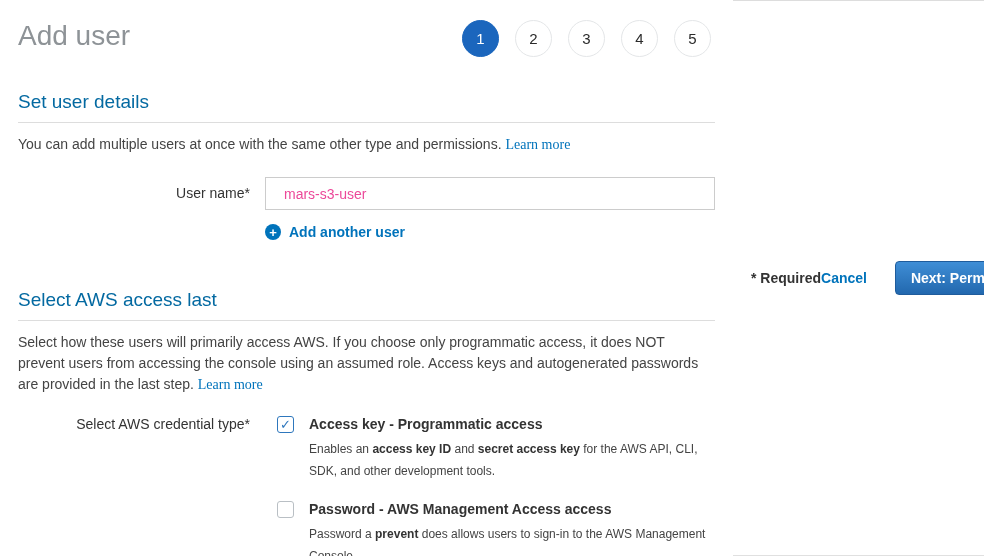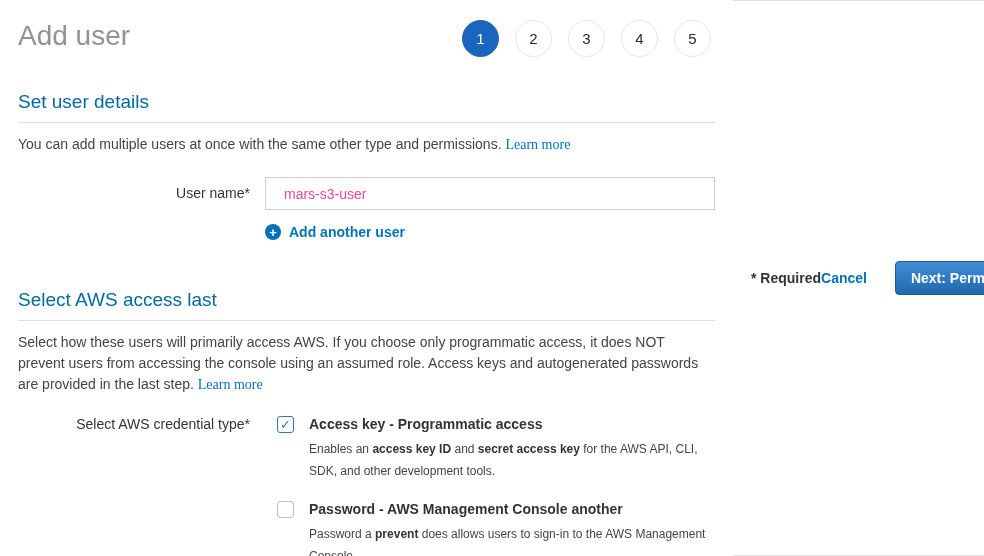--- a/index.html
+++ b/index.html
@@ -149,21 +149,21 @@
           <span class="checkbox checked"></span>
           <div>
             <div class="option-title">Access key - Programmatic access</div>
             <div class="option-desc"><span>Enables an </span><b>access key ID</b><span> and </span><b>secret access key</b><span> for the AWS API, CLI, SDK, and other development tools.</span></div>
           </div>
         </div>
 
         <div class="option">
           <span class="checkbox"></span>
           <div>
-            <div class="option-title">Password - AWS Management Console another</div>
+            <div class="option-title">Password - AWS Management Access access</div>
             <div class="option-desc"><span>Password a </span><b>prevent</b><span> does allows users to sign-in to the AWS Management Console.</span></div>
           </div>
         </div>
 
       </div>
     </div>
   </div>
 
   <div class="footer">
     <div class="required-note">* Required</div>

